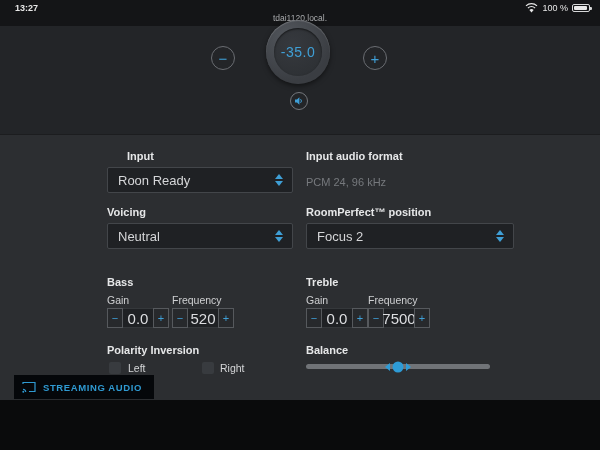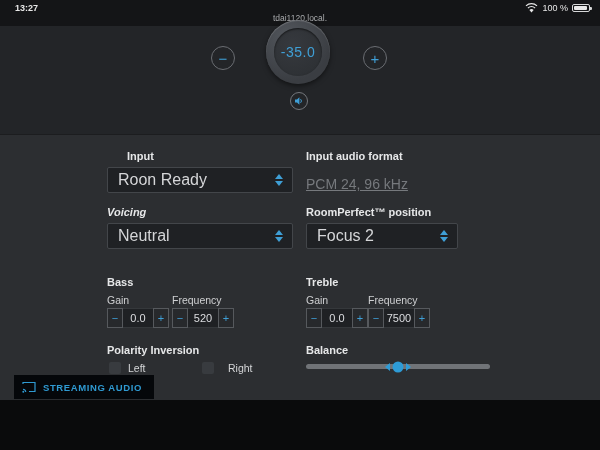--- a/index.html
+++ b/index.html
@@ -51,33 +51,33 @@
     border:1px solid #74777c; background:transparent; display:flex; align-items:center; justify-content:center; cursor:pointer;
   }
   
   .form-section { position:absolute; top:136px; left:0; width:600px; height:264px; background:#2c2e31; }
   .f-label { position:absolute; font-size:11px; font-weight:700; color:#e6e7e8; }
   .f-sublabel { position:absolute; font-size:10.5px; font-weight:400; color:#cfd0d2; }
   .select {
     position:absolute; width:186px; height:26px; background:#1f2124;
     border:1px solid #43464a; border-radius:2px; display:flex; align-items:center; cursor:pointer;
   }
-  .select .sel-text { font-size:16px; color:#d5d6d8; padding-left:10px; flex:1; }
+  .select .sel-text { font-size:13px; color:#d5d6d8; padding-left:10px; flex:1; }
   .sel-arrows { display:flex; flex-direction:column; gap:2px; margin-right:9px; }
   .tri-up { width:0; height:0; border-left:4px solid transparent; border-right:4px solid transparent; border-bottom:5px solid #3f9fd6; }
   .tri-down { width:0; height:0; border-left:4px solid transparent; border-right:4px solid transparent; border-top:5px solid #3f9fd6; }
-  .plain-value { position:absolute; font-size:14px; color:#76797d;text-decoration:underline; }
+  .plain-value { position:absolute; font-size:11px; color:#76797d; }
   .stepper { position:absolute; height:20px; display:flex; align-items:stretch; }
   .step-btn {
     width:16px; border:1px solid #56595d; background:#27292c; color:#3f9fd6;
     font-size:11px; line-height:18px; text-align:center; cursor:pointer; padding:0; font-family:"Liberation Sans",sans-serif;
   }
   .step-val {
     width:30px; background:#1f2124; border-top:1px solid #35383b; border-bottom:1px solid #35383b;
-    font-size:11px; color:#dcdde0; display:flex; align-items:center; justify-content:center;
+    font-size:15px; color:#dcdde0; display:flex; align-items:center; justify-content:center;
   }
   .checkbox { position:absolute; width:12px; height:12px; background:#383b3f; border-radius:2px; cursor:pointer; }
   .cb-label { position:absolute; font-size:10.5px; color:#d5d6d8; }
   .bal-track { position:absolute; left:306px; top:228px; width:184px; height:5px; background:#707377; border-radius:3px; cursor:pointer; }
   .bal-thumb {
     position:absolute; left:50%; top:50%; transform:translate(-50%,-50%);
     width:11px; height:11px; border-radius:50%; background:#2e9bd6; cursor:pointer;
   }
   .bal-arrow-l { position:absolute; left:calc(50% - 13px); top:50%; transform:translateY(-50%);
     width:0; height:0; border-top:4px solid transparent; border-bottom:4px solid transparent; border-right:5px solid #2e9bd6; }
@@ -134,31 +134,31 @@
       <span class="sel-text">Roon Ready</span>
       <span class="sel-arrows">
           <i class="tri-up"></i>
           <i class="tri-down"></i>
         </span>
     </div>
 
     <div class="f-label" style="left:306px; top:14px;">Input audio format</div>
     <div class="plain-value" style="left:306px; top:40px;">PCM 24, 96 kHz</div>
 
-    <div class="f-label" style="left:107px; top:70px;font-style:italic;">Voicing</div>
+    <div class="f-label" style="left:107px; top:70px;">Voicing</div>
     <div class="select" style="left:107px; top:87px;">
       <span class="sel-text">Neutral</span>
       <span class="sel-arrows">
           <i class="tri-up"></i>
           <i class="tri-down"></i>
         </span>
     </div>
 
     <div class="f-label" style="left:306px; top:70px;">RoomPerfect™ position</div>
-    <div class="select" style="left:306px; top:87px; width:152px;">
+    <div class="select" style="left:306px; top:87px; width:208px;">
       <span class="sel-text">Focus 2</span>
       <span class="sel-arrows">
           <i class="tri-up"></i>
           <i class="tri-down"></i>
         </span>
     </div>
 
     <div class="f-label" style="left:107px; top:140px;">Bass</div>
     <div class="f-sublabel" style="left:107px; top:158px;">Gain</div>
     <div class="stepper" style="left:107px; top:172px;">
@@ -184,21 +184,21 @@
     <div class="stepper" style="left:368px; top:172px;">
       <button class="step-btn">−</button>
       <span class="step-val">7500</span>
       <button class="step-btn">+</button>
     </div>
 
     <div class="f-label" style="left:107px; top:208px;">Polarity Inversion</div>
     <div class="checkbox" style="left:109px; top:226px;"></div>
     <div class="cb-label" style="left:128px; top:226px;">Left</div>
     <div class="checkbox" style="left:202px; top:226px;"></div>
-    <div class="cb-label" style="left:228px; top:226px;">Right</div>
+    <div class="cb-label" style="left:220px; top:226px;">Right</div>
 
     <div class="f-label" style="left:306px; top:208px;">Balance</div>
     <div class="bal-track">
       <i class="bal-arrow-l"></i>
       <div class="bal-thumb"></div>
       <i class="bal-arrow-r"></i>
     </div>
   </div>
 
   <div class="stream-badge">

